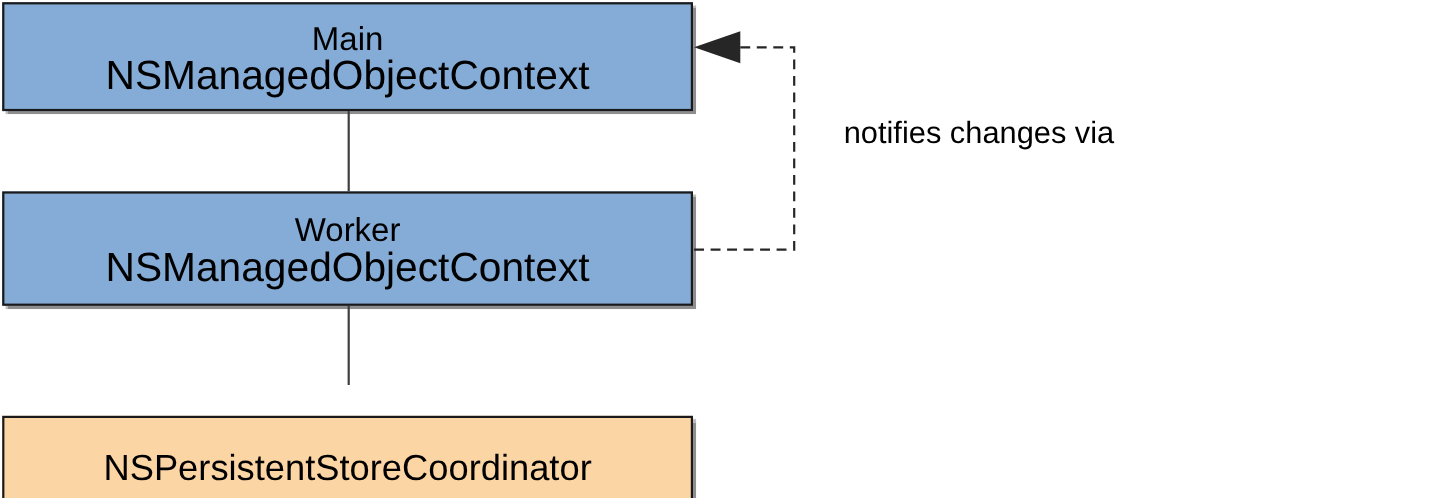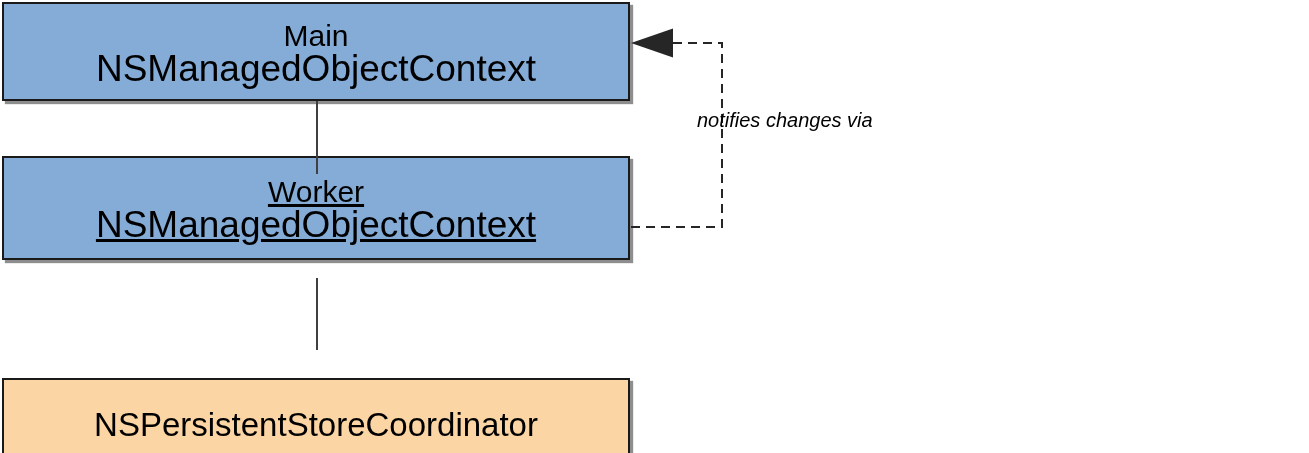--- a/index.html
+++ b/index.html
@@ -33,21 +33,21 @@
     display: flex;
     flex-direction: column;
     align-items: center;
     justify-content: center;
     text-align: center;
   }
   .node.blue   { background: var(--node-blue); }
   .node.orange { background: var(--node-orange); margin-top: 28px; }
 
   .node-main   { top: 2px;   height: 99px;  }
-  .node-worker { top: 156px; height: 104px; text-decoration: underline; }
+  .node-worker { top: 174px; height: 104px; }
   .node-psc    { top: 350px; height: 94px;  }
 
   .node-title {
     font-size: 30px;
     line-height: 34px;
     color: var(--text);
     white-space: nowrap;
   }
   .node-subtitle {
     font-size: 37px;
@@ -79,27 +79,26 @@
   .edge-dashed {
     fill: none;
     stroke: var(--edge);
     stroke-width: 2;
     stroke-dasharray: 9 6;
   }
   .edge-arrowhead { fill: var(--edge); stroke: none; }
 
   .annotation {
     position: absolute;
-    left: 697px;
+    left: 767px;
     top: 104px;
-    font-size: 20px;
+    font-size: 28px;
     line-height: 33px;
     color: var(--text);
     white-space: nowrap;
-    font-style: italic;
   }
 </style>
 </head>
 <body>
 
 <div class="canvas">
 
   <div class="node blue node-main">
     <div class="node-title">Main</div>
     <div class="node-subtitle">NSManagedObjectContext</div>

